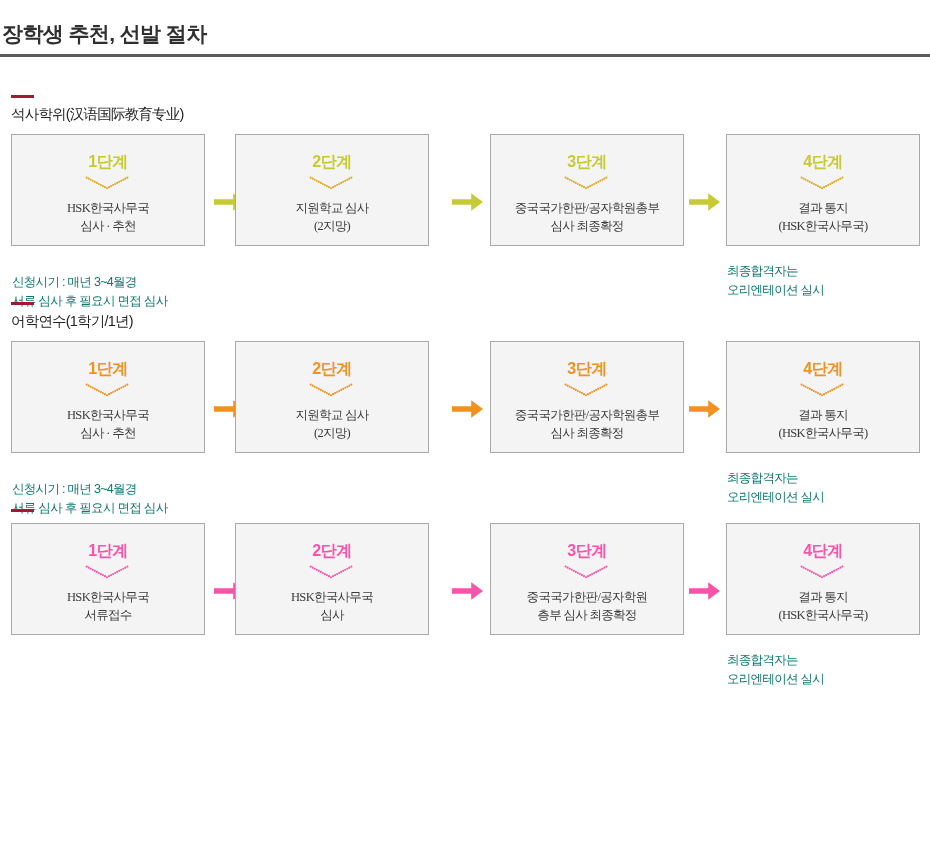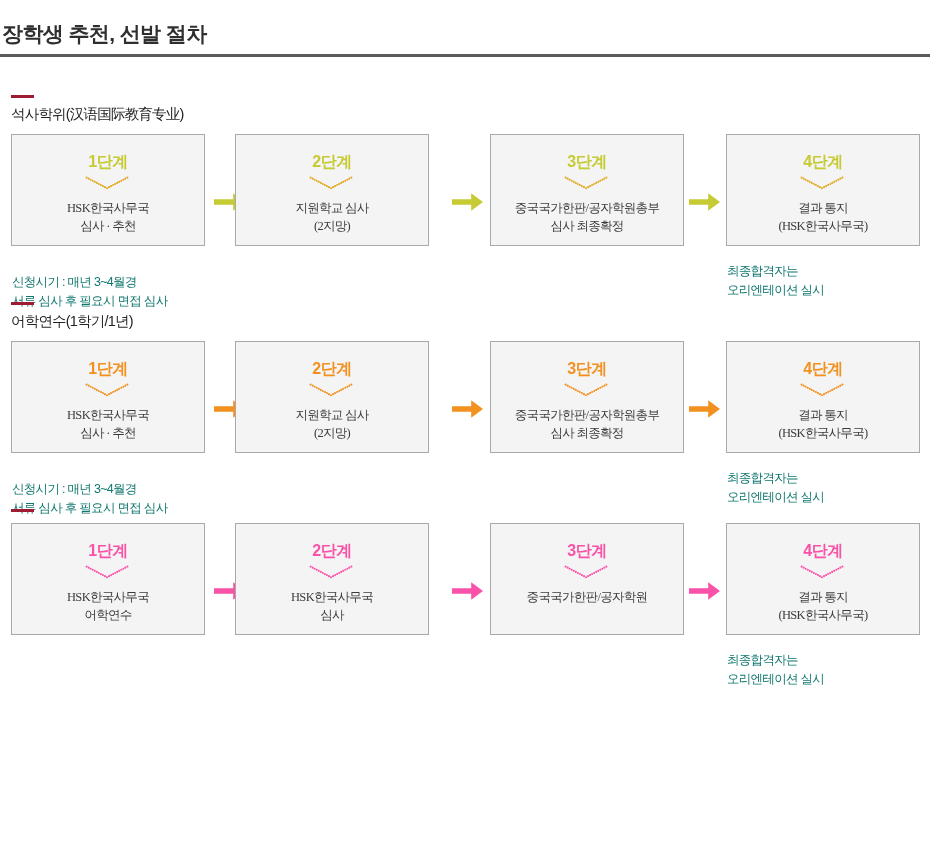--- a/index.html
+++ b/index.html
@@ -450,21 +450,21 @@
               <circle cx="30.16" cy="7.96" r="1.05" fill="#fa52a8"></circle>
               <circle cx="32.20" cy="6.90" r="1.05" fill="#fa52a8"></circle>
               <circle cx="34.24" cy="5.84" r="1.05" fill="#fa52a8"></circle>
               <circle cx="36.28" cy="4.78" r="1.05" fill="#fa52a8"></circle>
               <circle cx="38.32" cy="3.72" r="1.05" fill="#fa52a8"></circle>
               <circle cx="40.36" cy="2.66" r="1.05" fill="#fa52a8"></circle>
               <circle cx="42.40" cy="1.60" r="1.05" fill="#fa52a8"></circle>
             </svg></div>
           <div class="step-text">
             <div>HSK한국사무국</div>
-            <div>어학연수</div>
+            <div>서류접수</div>
           </div>
         </div>
         <div class="arrow gap0"><svg viewBox="0 0 32 24" width="32" height="24" aria-hidden="true">
             <path d="M0 9.2 H19.2 V3.2 L31 12 L19.2 20.8 V14.8 H0 Z" fill="#fa52a8"></path>
           </svg></div>
         <div class="step-box pos1">
           <div class="step-label" style="color: rgb(250, 82, 168);">2단계</div>
           <div class="chevron"><svg viewBox="0 0 46 15" width="46" height="15" aria-hidden="true">
               <circle cx="1.60" cy="1.60" r="1.05" fill="#fa52a8"></circle>
               <circle cx="3.64" cy="2.66" r="1.05" fill="#fa52a8"></circle>
@@ -516,20 +516,21 @@
               <circle cx="30.16" cy="7.96" r="1.05" fill="#fa52a8"></circle>
               <circle cx="32.20" cy="6.90" r="1.05" fill="#fa52a8"></circle>
               <circle cx="34.24" cy="5.84" r="1.05" fill="#fa52a8"></circle>
               <circle cx="36.28" cy="4.78" r="1.05" fill="#fa52a8"></circle>
               <circle cx="38.32" cy="3.72" r="1.05" fill="#fa52a8"></circle>
               <circle cx="40.36" cy="2.66" r="1.05" fill="#fa52a8"></circle>
               <circle cx="42.40" cy="1.60" r="1.05" fill="#fa52a8"></circle>
             </svg></div>
           <div class="step-text">
             <div>중국국가한판/공자학원</div>
+            <div>층부 심사 최종확정</div>
           </div>
         </div>
         <div class="arrow gap2"><svg viewBox="0 0 32 24" width="32" height="24" aria-hidden="true">
             <path d="M0 9.2 H19.2 V3.2 L31 12 L19.2 20.8 V14.8 H0 Z" fill="#fa52a8"></path>
           </svg></div>
         <div class="step-box pos3">
           <div class="step-label" style="color: rgb(250, 82, 168);">4단계</div>
           <div class="chevron"><svg viewBox="0 0 46 15" width="46" height="15" aria-hidden="true">
               <circle cx="1.60" cy="1.60" r="1.05" fill="#fa52a8"></circle>
               <circle cx="3.64" cy="2.66" r="1.05" fill="#fa52a8"></circle>

